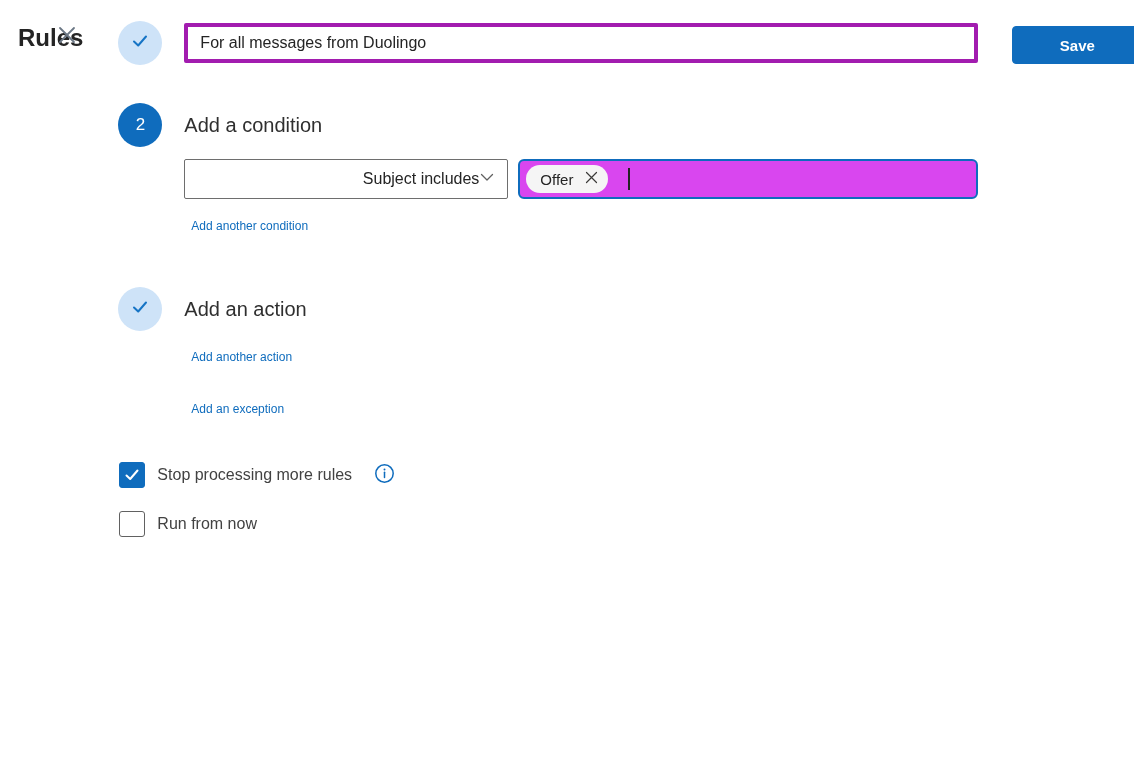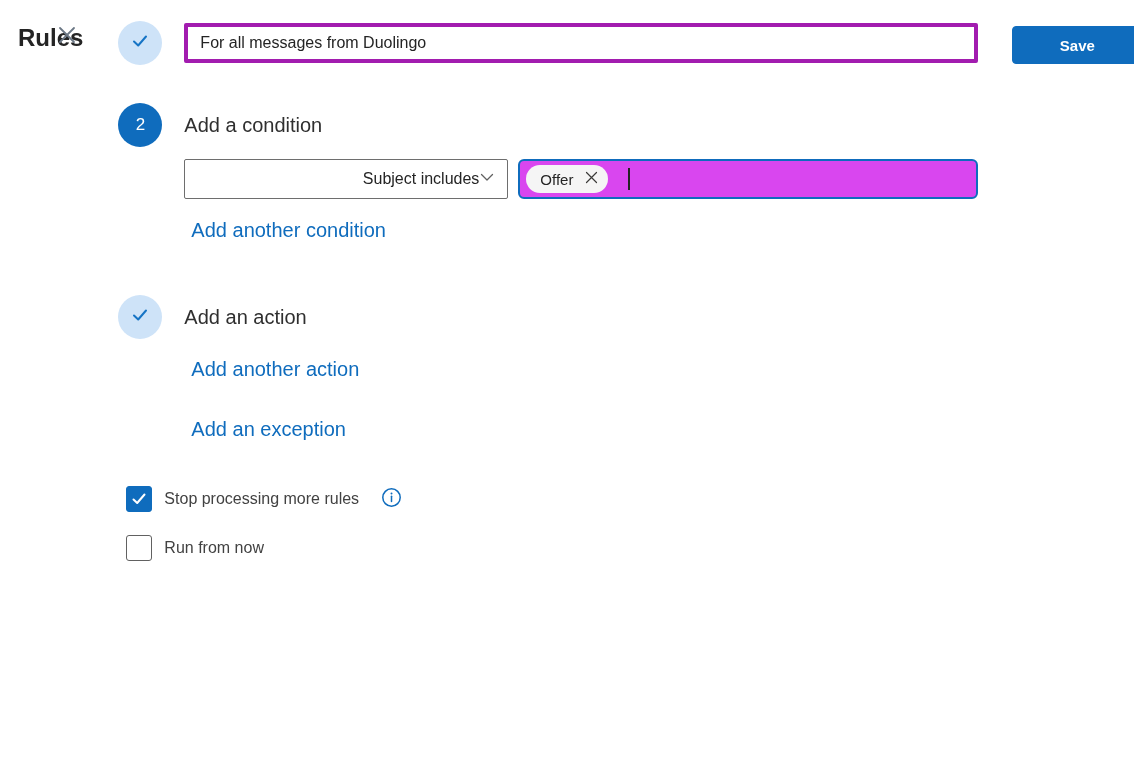--- a/index.html
+++ b/index.html
@@ -40,30 +40,30 @@
   .dropdown-value { font-size: 16px; color: #242424; }
 
   .tag-input { width: 460px; height: 40px; border: 2px solid #0f6cbd; border-radius: 6px;
     display: flex; align-items: center; padding: 0 6px; background: #d946ef; cursor: text; }
   .tag-pill { display: inline-flex; align-items: center; gap: 12px; height: 28px;
     background: #f5f5f5; border-radius: 14px; padding: 0 10px 0 14px; }
   .tag-label { font-size: 15px; color: #242424; }
   .tag-x { background: none; border: none; cursor: pointer; display: flex; align-items: center; padding: 0; }
   .caret { width: 2px; height: 22px; background: #242424; margin-left: 20px; }
 
-  .link { display: inline-block; margin-left: 73px; color: #0f6cbd; font-size: 20px;
+  .link { display: inline-block; margin-left: 73px; color: #0f6cbd; font-size: 12px;
     text-decoration: none; cursor: pointer; text-align: center; }
   .link-condition { margin-top: 20px; }
 
   .action-section { margin-top: 53px; }
   .action-dropdown-row { margin-top: 12px; margin-left: 66px; }
   .link-action { margin-top: 19px; }
   .link-exception { margin-top: 37px; }
 
-  .checkbox-row { margin-top: 45px; margin-left: 8px; gap: 12px; }
+  .checkbox-row { margin-top: 45px; margin-left: 1px; gap: 12px; }
   .checkbox-row-2 { margin-top: 23px; }
   .checkbox { width: 26px; height: 26px; border: 1px solid #616161; border-radius: 3px;
     background: #fff; display: flex; align-items: center; justify-content: center; cursor: pointer; flex: 0 0 26px; }
   .checkbox svg { display: none; }
   .checkbox.checked { background: #0f6cbd; border-color: #0f6cbd; }
   .checkbox.checked svg { display: block; }
   .checkbox-label { font-size: 16px; color: #424242; }
   .info-btn { background: none; border: none; cursor: pointer; margin-left: 10px;
     display: flex; align-items: center; padding: 0; }
 

